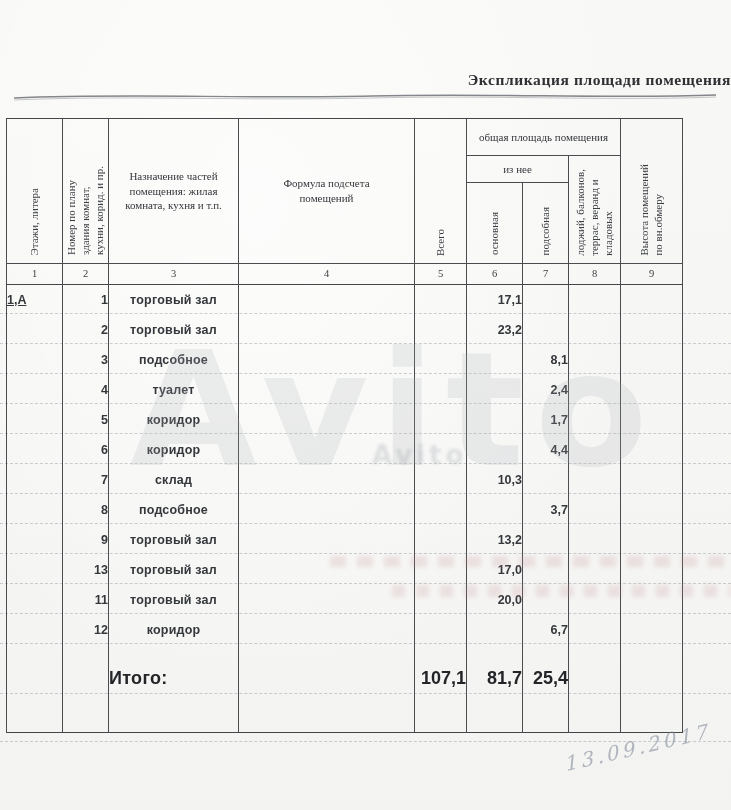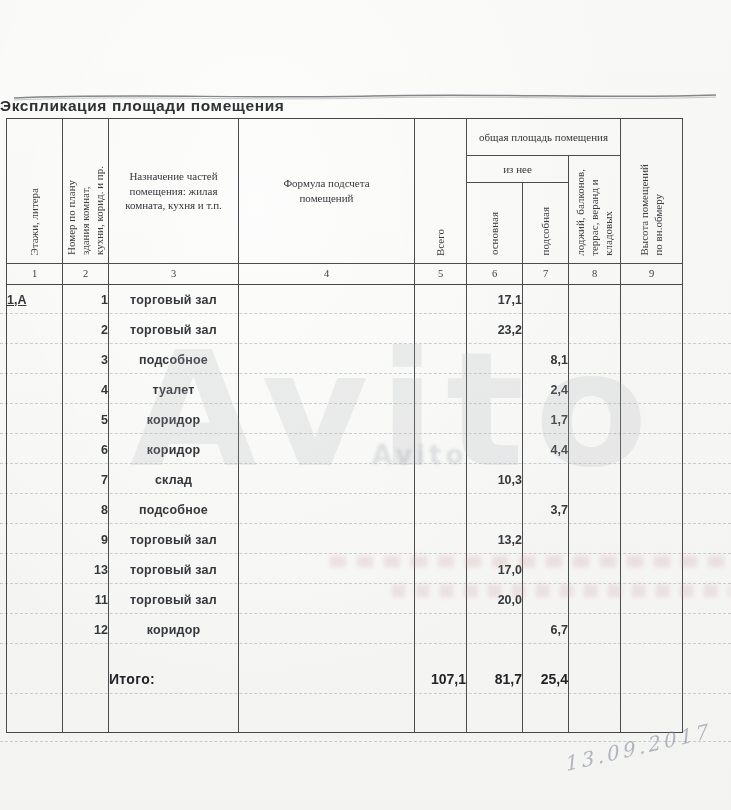--- a/index.html
+++ b/index.html
@@ -11,25 +11,24 @@
   }
   .page{
     position:absolute;left:0;top:0;width:731px;height:810px;
     background:
       radial-gradient(ellipse at 35% 25%, rgba(255,255,255,.7), rgba(255,255,255,0) 60%),
       linear-gradient(180deg,#f8f8f6 0%,#f5f5f3 60%,#f3f3f1 100%);
   }
   
   .doc-title{
     position:absolute;left:0;top:71px;width:731px;
-    text-align:left;
-    font-family:Liberation Sans, sans-serif;
+    text-align:right;
+    font-family:Liberation Serif, serif;
     font-weight:bold;font-size:15.5px;letter-spacing:.6px;
     color:#2e3033;
-    margin-top:26px;
   }
   .title-wave{position:absolute;left:12px;top:90px;width:706px;height:12px;}
   
   #rules{position:absolute;left:0;top:0;width:731px;height:810px;z-index:1;pointer-events:none;}
   .rule{position:absolute;left:0;width:731px;height:0;
     border-top:1px dashed rgba(138,145,152,.42);}
   
   table.expl{
     position:absolute;left:6px;top:118px;z-index:2;
     width:676px;border-collapse:collapse;table-layout:fixed;
@@ -68,21 +67,21 @@
   }
   
   tbody td{font-size:12.5px;}
   tr.data{height:30px;}
   td.cnum{text-align:right;padding-right:5px;font-weight:600;color:#2c2f33;}
   td.cname{text-align:center;font-weight:600;color:#2c2f33;letter-spacing:.2px;}
   td.clit{font-weight:600;color:#2c2f33;text-decoration:underline;}
   td.cval{text-align:right;padding-right:4px;font-weight:700;color:#26282c;}
   tr.spacer{height:20px;}
   tr.totals{height:28px;}
-  tr.totals td{font-weight:700;color:#222428;font-size:14px;margin-top:46px;}
+  tr.totals td{font-weight:700;color:#222428;font-size:18px;margin-top:46px;}
   td.tlabel{text-align:left;padding-left:5px;letter-spacing:.3px;}
   tr.fill1{height:22px;} tr.fill2{height:18px;}
   
   .watermark-big{
     position:absolute;left:140px;top:318px;z-index:5;pointer-events:none;
     font-family:"DejaVu Sans","Liberation Sans",sans-serif;
     font-weight:bold;font-size:158px;letter-spacing:10px;
     color:rgba(168,173,179,.20);
     transform:scaleX(1.04);
   }

